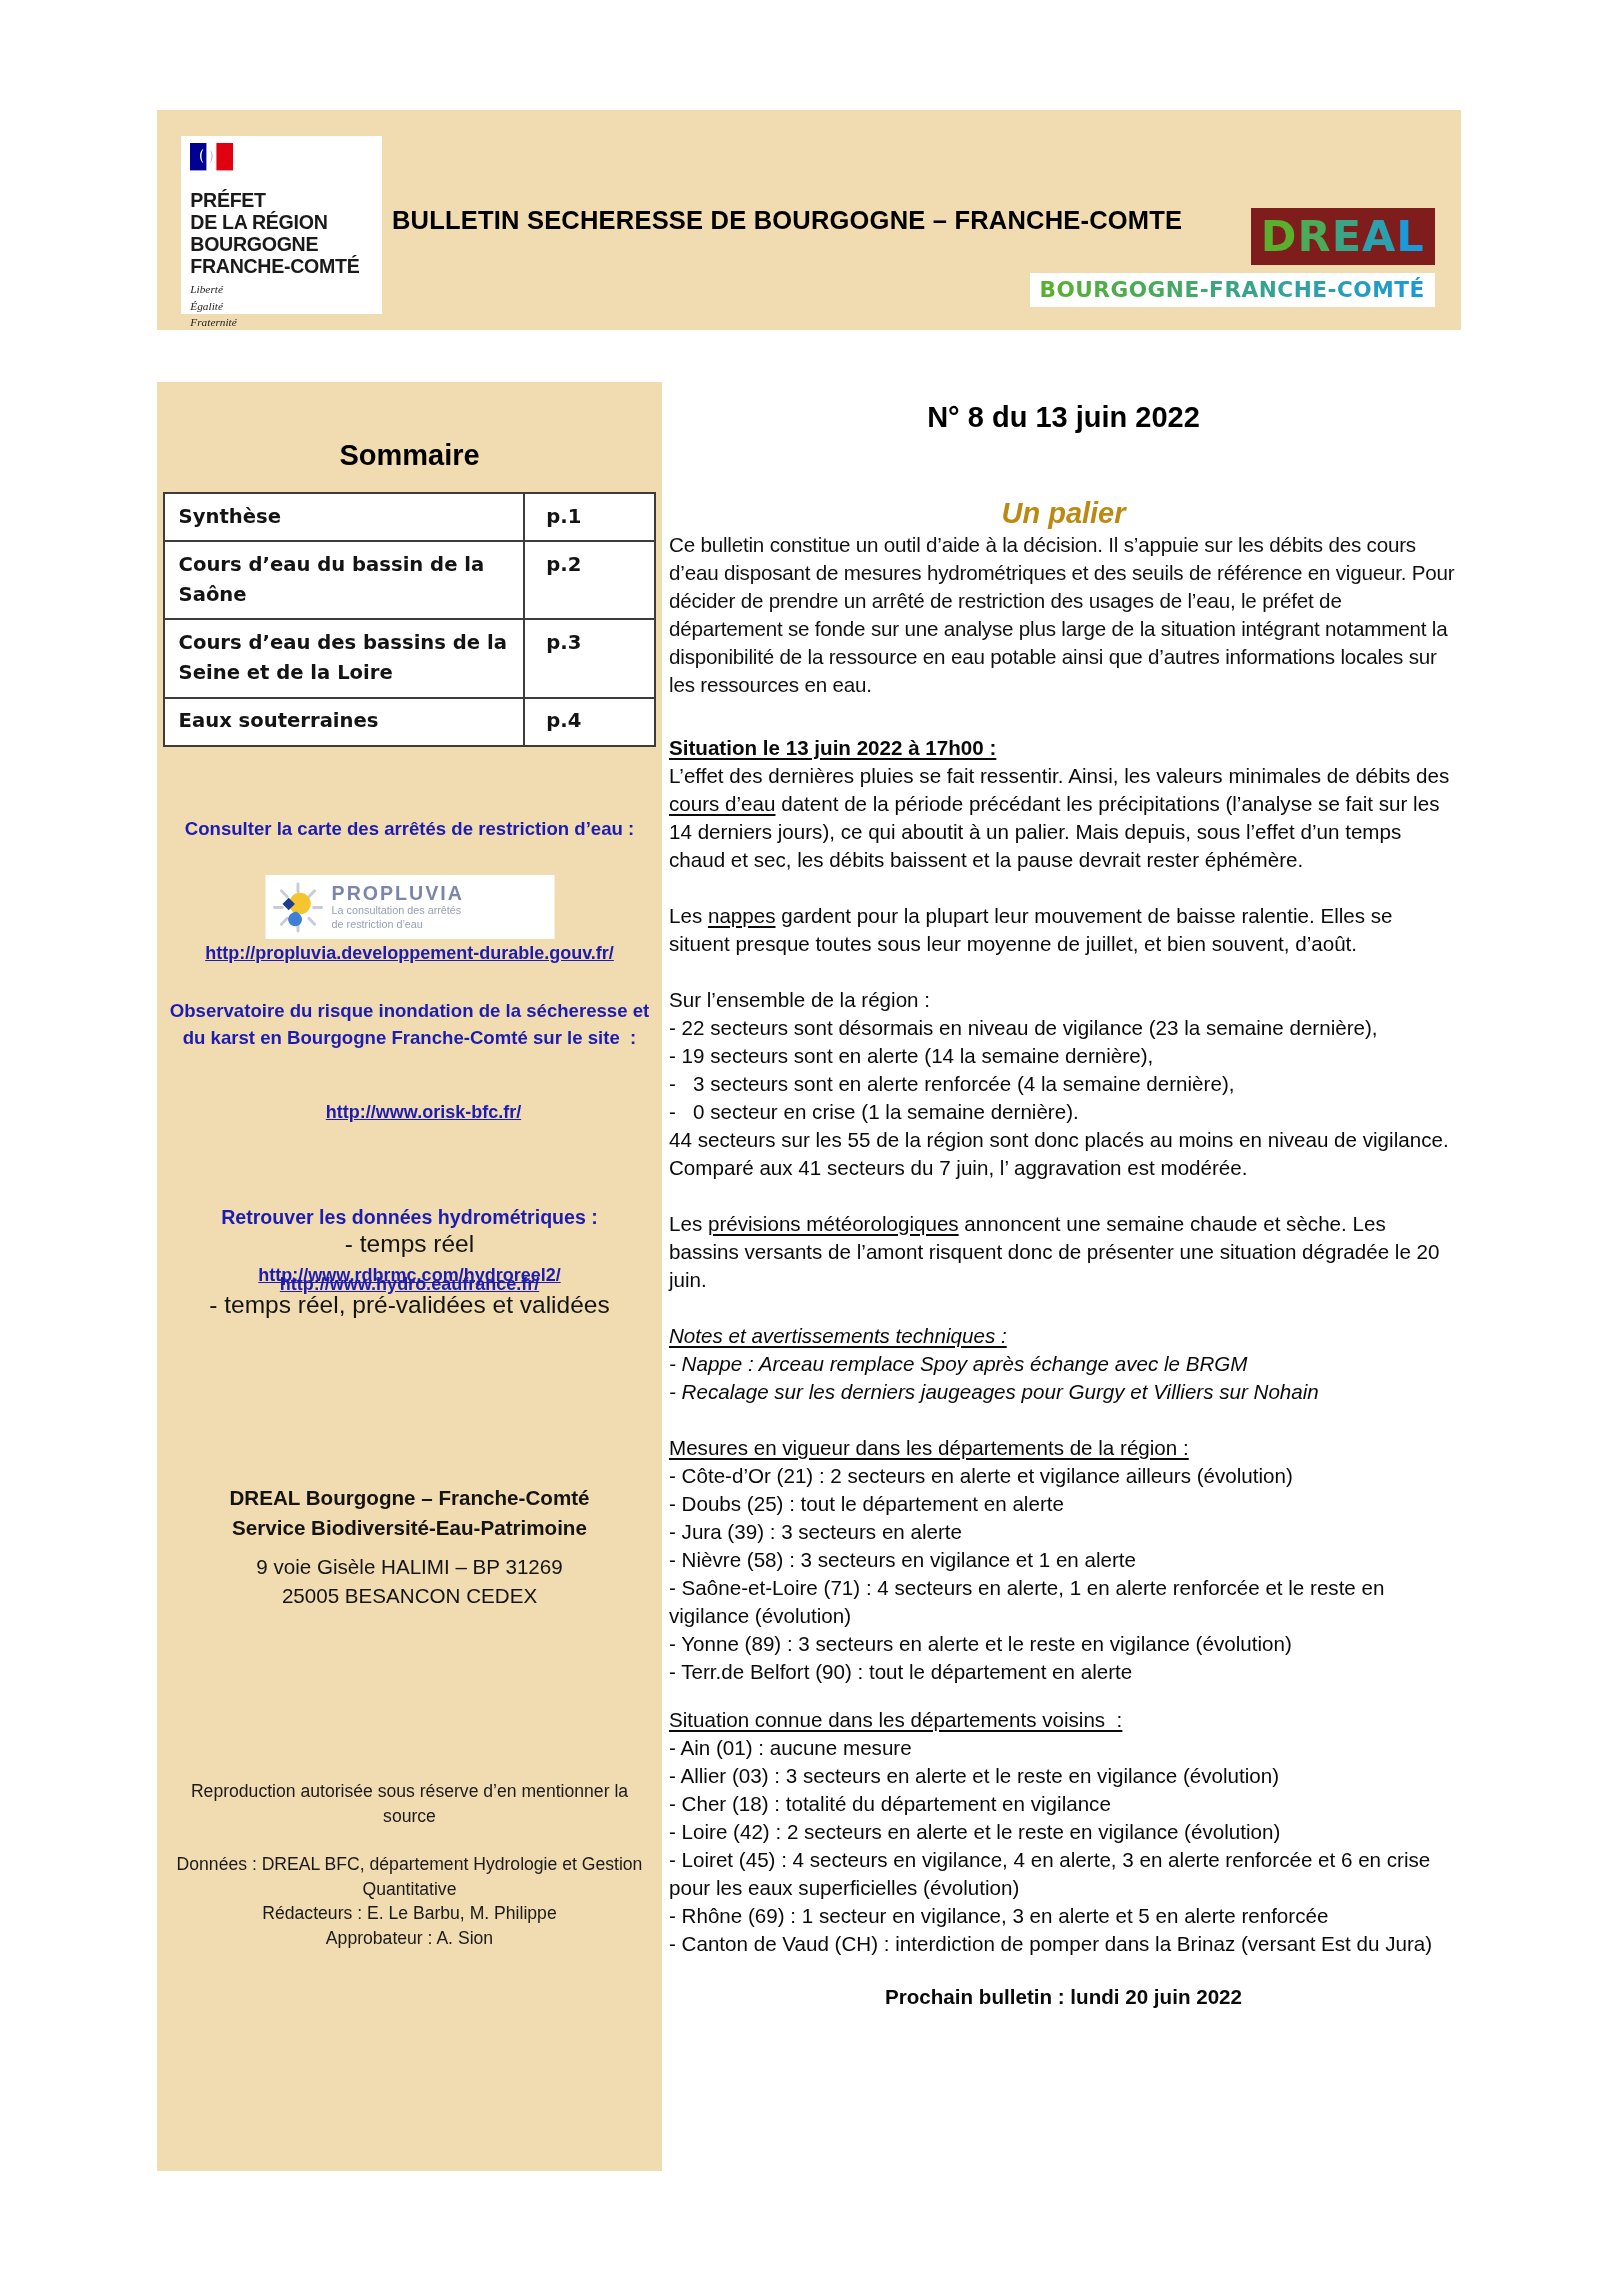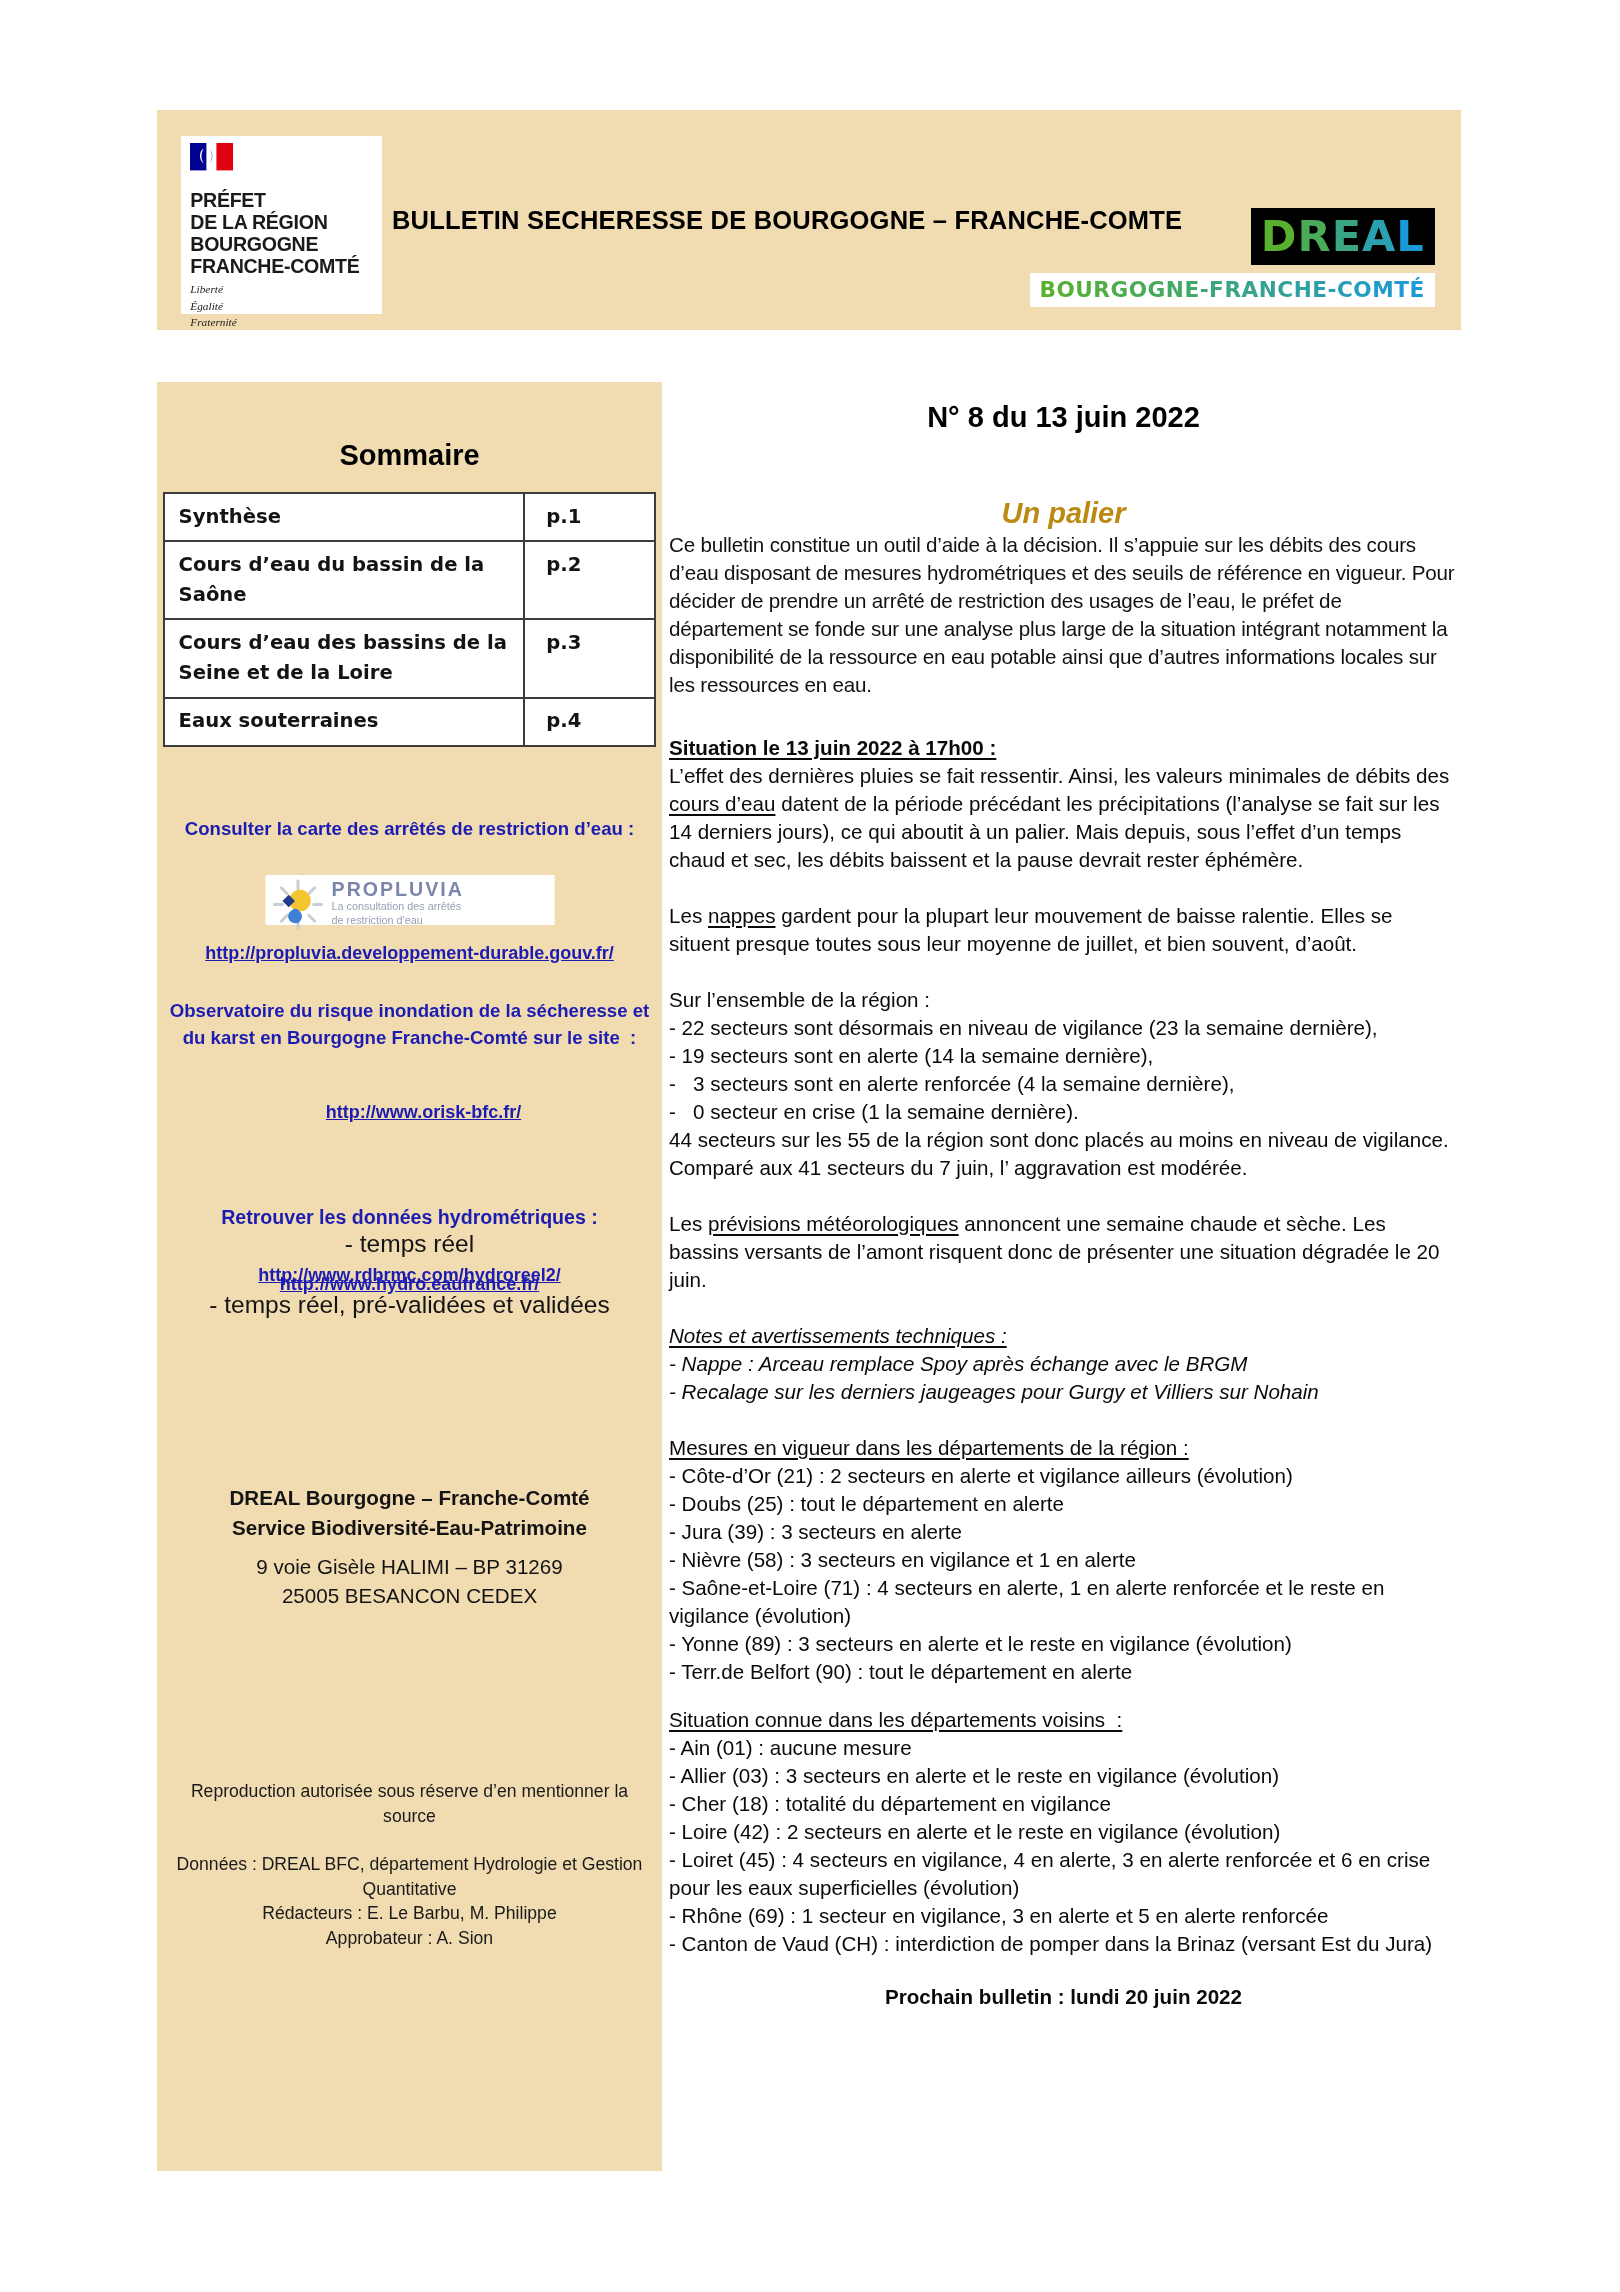--- a/index.html
+++ b/index.html
@@ -8,39 +8,39 @@
 
   
   .header-band{position:absolute;left:157px;top:110px;width:1304px;height:220px;background:#F1DCB2;}
   .prefet-box{position:absolute;left:23.5px;top:25.5px;width:201px;height:178px;background:#ffffff;
               padding:7.8px 9.8px;box-sizing:border-box;}
   .prefet-lines{font-weight:bold;font-size:19.6px;line-height:1.12;color:#1a1a1a;margin-top:15px;letter-spacing:-0.3px;}
   .prefet-motto{font-family:"Liberation Serif", serif;font-style:italic;font-size:11.3px;line-height:1.45;
                 color:#222;margin-top:3.9px;}
   .header-title{position:absolute;left:235px;top:110px;transform:translateY(-50%);
                 font-weight:bold;font-size:25.5px;color:#000;letter-spacing:0.2px;white-space:nowrap;}
-  .dreal-name-box{position:absolute;right:26.5px;top:98px;background:#000000;padding:0 9.8px;height:57px;
+  .dreal-name-box{position:absolute;right:26.5px;top:98px;background:#7f1d1d;padding:0 9.8px;height:57px;
                   display:flex;align-items:center;}
   .dreal-name{font-family:"DejaVu Sans", sans-serif;font-weight:bold;font-size:43px;letter-spacing:1px;line-height:1;}
   .dreal-region-box{position:absolute;right:26.5px;top:163px;background:#ffffff;padding:3.9px 9.8px;}
   .dreal-region{font-family:"DejaVu Sans", sans-serif;font-weight:bold;font-size:21.6px;letter-spacing:0.5px;line-height:1.2;}
 
   
   .sidebar{position:absolute;left:157px;top:382px;width:505px;height:1789px;background:#F1DCB2;}
   .sidebar .blk{position:absolute;left:0;width:100%;text-align:center;box-sizing:border-box;}
   .sommaire-title{top:57px;font-weight:bold;font-size:29px;color:#000;}
   .sommaire-table{position:absolute;left:5.9px;top:110px;width:493px;background:#ffffff;
                   border:2px solid #3c3c3c;border-collapse:collapse;}
   .sommaire-table td{border:2px solid #3c3c3c;font-family:"DejaVu Sans", sans-serif;font-weight:bold;
                      font-size:19.6px;line-height:1.55;color:#141414;padding:7.8px 13.7px;text-align:left;}
   .sommaire-table td.pg{width:94px;padding-left:21.6px;vertical-align:top;}
   .blue-head{color:#1C1CB2;font-weight:bold;font-size:18.6px;line-height:1.45;}
   .consult-heading{top:434px;}
-  .propluvia-box{position:absolute;left:50%;top:493px;transform:translateX(-50%);width:289px;height:50px;
-                 background:#ffffff;display:flex;padding:3.9px 7.8px;box-sizing:border-box;text-align:left;}
+  .propluvia-box{position:absolute;left:50%;top:493px;transform:translateX(-50%);width:289px;height:64px;
+                 background:#ffffff;display:flex;align-items:center;padding:3.9px 7.8px;box-sizing:border-box;text-align:left;}
   .propluvia-text{margin-left:7.8px;}
   .propluvia-brand{font-weight:bold;font-size:19.6px;letter-spacing:2px;color:#7A87AA;line-height:1.1;}
   .propluvia-tagline{font-size:10.8px;color:#98A0B4;line-height:1.25;}
   .url-link{color:#1C1CB2;font-weight:bold;font-size:18px;text-decoration:underline;}
   .propluvia-url{top:561px;}
   .orisk-heading{top:616px;padding:0 9.8px;}
   .orisk-url{top:720px;padding-left:28px;}
   .hydro-heading{top:821px;font-size:19.6px;}
   .hydro-item{font-size:24.5px;color:#141414;}
   .hydro-item1{top:848px;}

